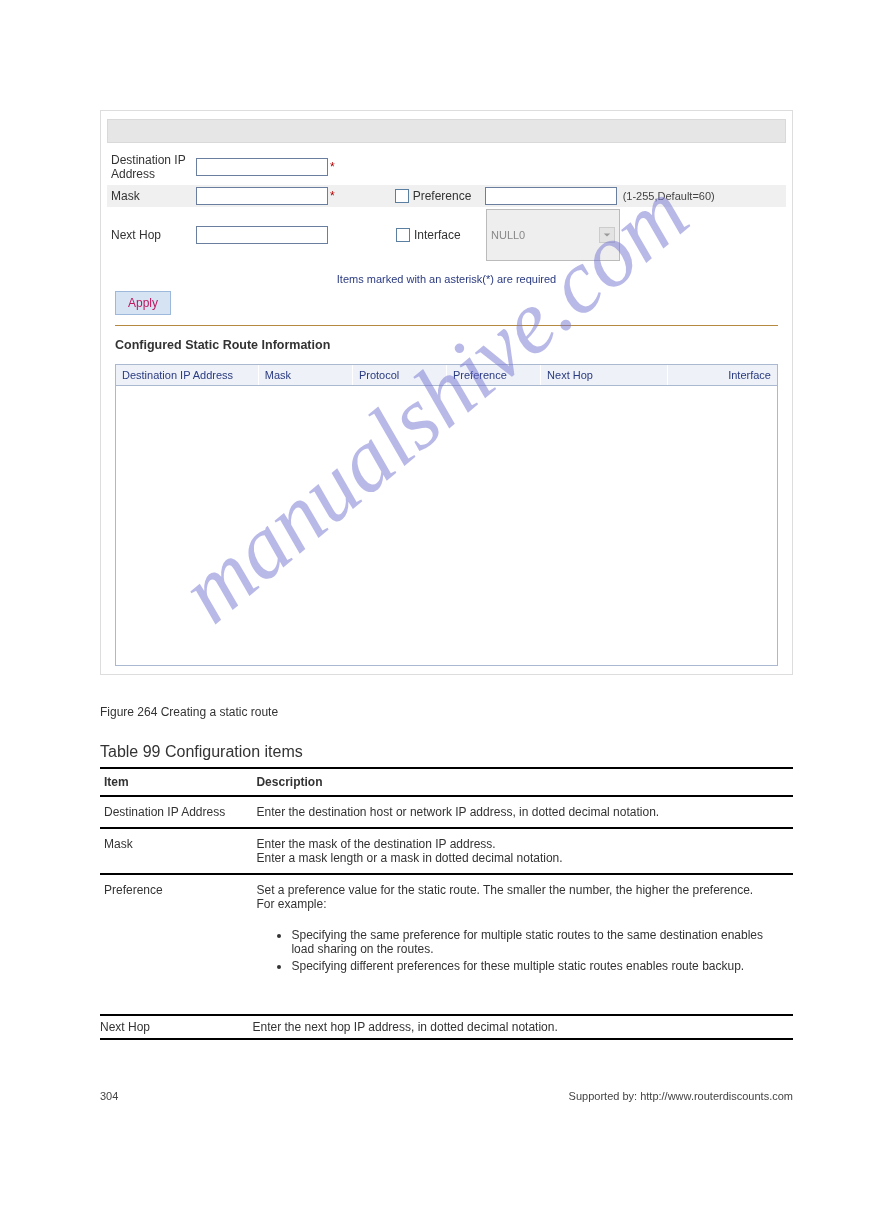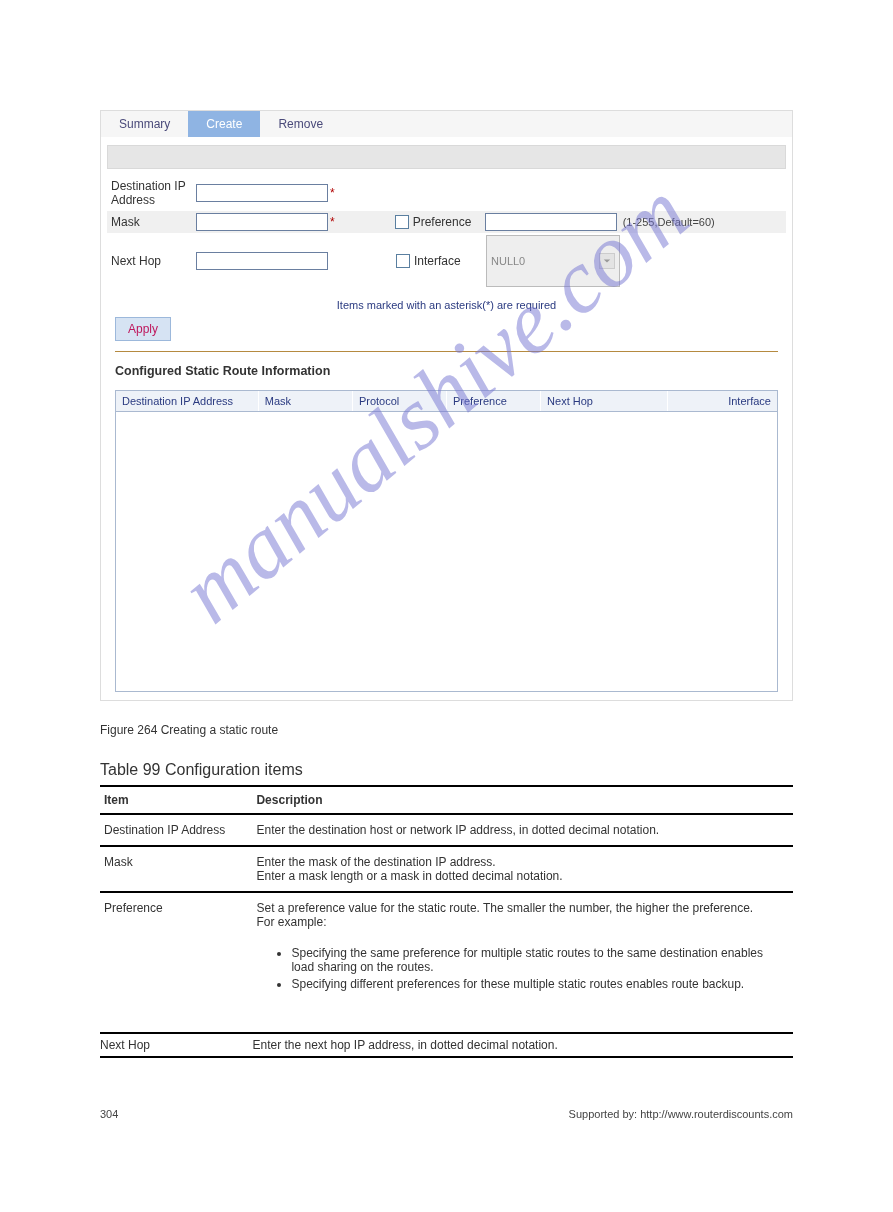--- a/index.html
+++ b/index.html
@@ -143,21 +143,21 @@
     font-size: 11px;
     text-align: left;
     border-right: 1px solid #fff;
   }
   .gh:last-child { border-right: none; text-align: right; }
   .gh.w-dest { flex: 1.6; }
   .gh.w-hop { flex: 1.4; }
   .gh.w-if { flex: 1.2; }
   .gbody { height: calc(100% - 22px); background: #fff; }
 
-  .figcap { font-size: 12px; color: #333; margin-top: 22px; }
+  .figcap { font-size: 12px; color: #333; margin-top: 30px; }
   .tblcap { font-size: 16px; margin: 24px 0 6px 0; }
 
   .spec-table {
     width: 100%;
     border-collapse: collapse;
     font-size: 12px;
   }
   .spec-table tr.hdr td {
     border-top: 2px solid #000;
     border-bottom: 2px solid #000;
@@ -205,25 +205,20 @@
   }
 </style>
 </head>
 <body>
 
 <div class="page">
 
   <div class="watermark">manualshive.com</div>
 
   <div class="panel">
-    <div class="tabs">
-      <div class="tab">Summary</div>
-      <div class="tab active">Create</div>
-      <div class="tab">Remove</div>
-    </div>
 
     <div class="formwrap">
       <div class="greybar"></div>
 
       <div class="formrow">
         <div class="lbl">Destination IP Address</div>
         <div class="tinput"></div>
         <span class="star">*</span>
       </div>
 

